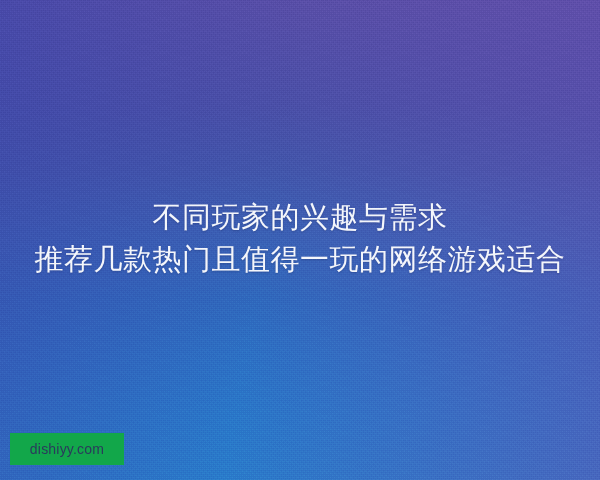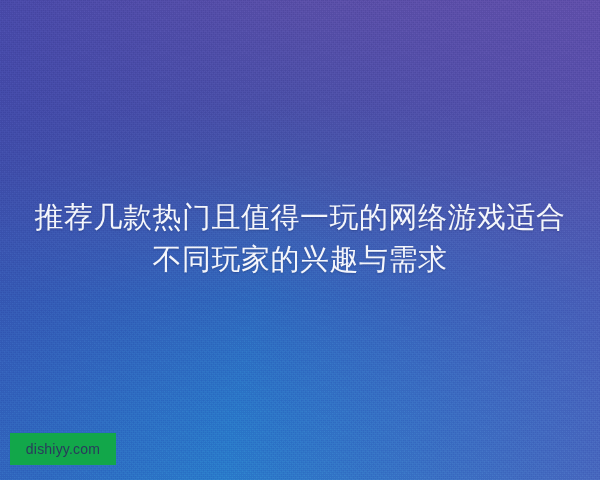--- a/index.html
+++ b/index.html
@@ -75,21 +75,21 @@
     padding: 0 18px;
     box-sizing: border-box;
   }
   .headline .line { display: block; white-space: nowrap; }
 
   
   .watermark {
     position: absolute;
     left: 10px;
     top: 433px;
-    width: 106px;
+    width: 114px;
     height: 32px;
     background: #12a74a;
     display: flex;
     align-items: center;
     justify-content: center;
     box-sizing: border-box;
   }
   .watermark .wm-text {
     color: #2b3a5c;
     font-size: 14px;
@@ -100,21 +100,21 @@
 </style>
 </head>
 <body>
 
 <div id="stage">
 
   <div class="bg-gradient"></div>
   <div class="bg-noise"></div>
 
   <div class="headline">
+    <span class="line">不同玩家的兴趣与需求</span>
     <span class="line">推荐几款热门且值得一玩的网络游戏适合</span>
-    <span class="line">不同玩家的兴趣与需求</span>
   </div>
 
   <div class="watermark">
     <span class="wm-text">dishiyy.com</span>
   </div>
 
 </div>
 
 </body></html>

